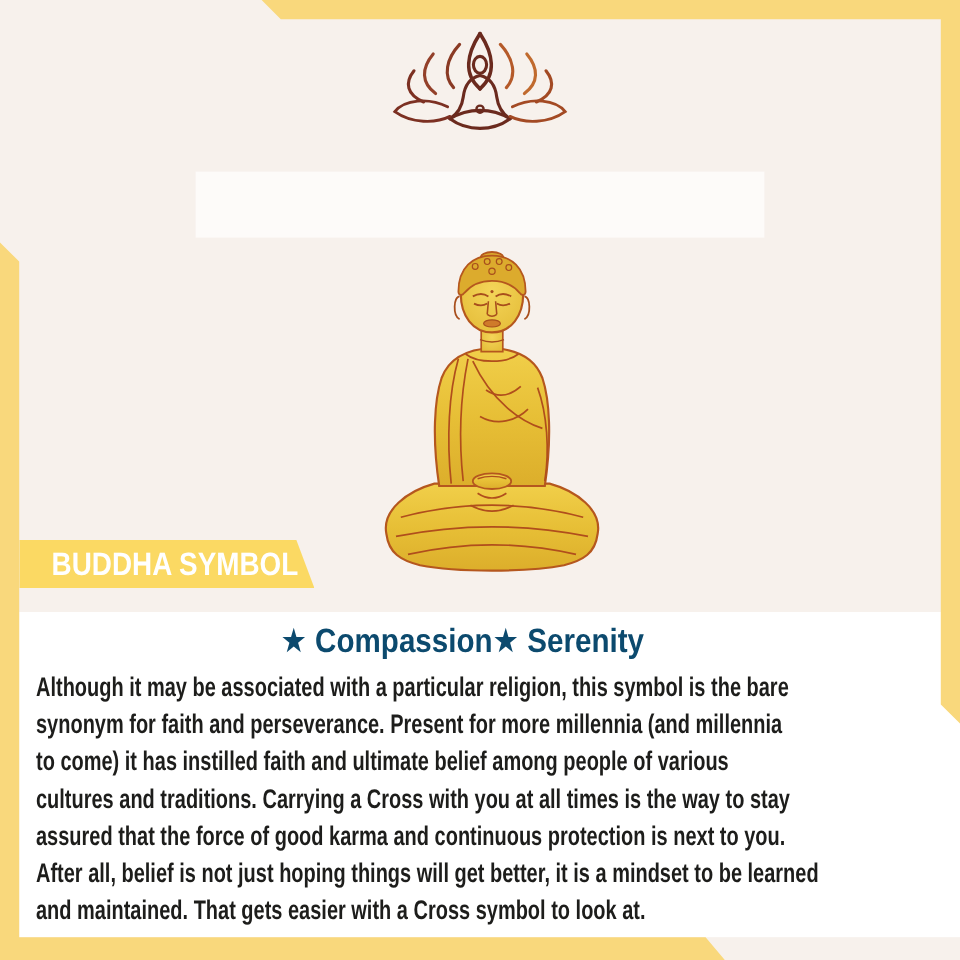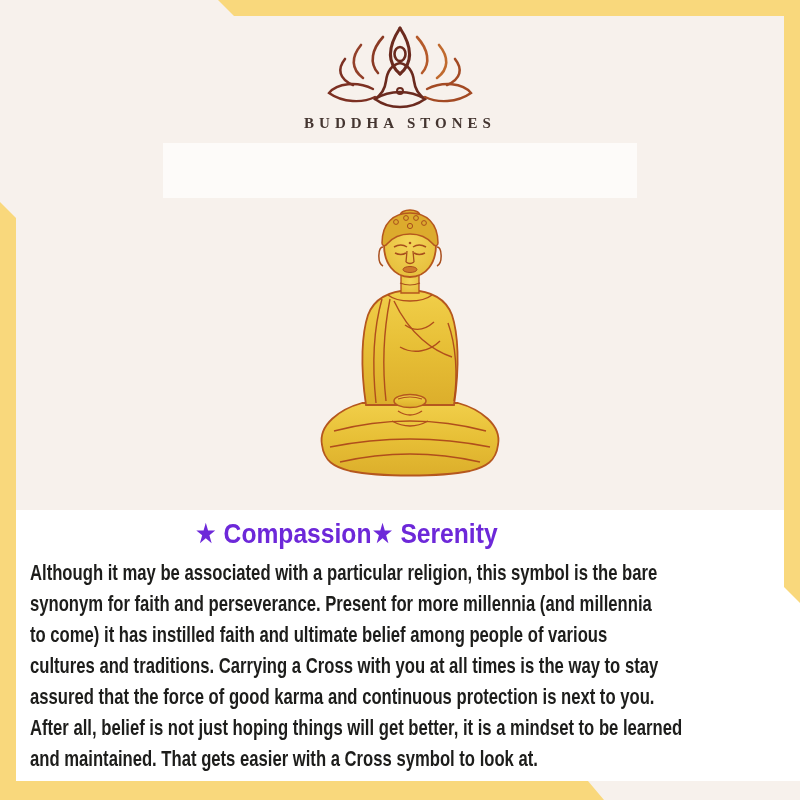--- a/index.html
+++ b/index.html
@@ -41,21 +41,21 @@
     transform:scaleX(.86);transform-origin:left center;
   }
   
   .white-panel{
     position:absolute;left:16px;top:510px;width:784px;height:271px;
     background:#ffffff;z-index:1;
   }
   .content-heading{
     position:absolute;left:0;top:513px;width:692px;height:42px;line-height:42px;
     text-align:center;z-index:3;
-    font-size:28px;font-weight:bold;color:#6d28d9;
+    font-size:28px;font-weight:bold;color:#0c4a6e;padding-left:39px;
   }
   .content-heading .squeeze{display:inline-block;transform:scaleX(.88);transform-origin:center;}
   .body-text{
     position:absolute;left:30px;top:557px;width:1040px;z-index:3;
     font-size:22.5px;font-weight:bold;color:#1d1d1b;
     transform:scaleX(.74);transform-origin:left top;
   }
   .body-line{height:31px;line-height:31px;white-space:nowrap;}
 </style>
 </head>
@@ -87,21 +87,20 @@
     <path d="M36,20 C26,32 26,44 38,53" stroke="#93402a" stroke-width="2.6"></path>
     <path d="M20,34 C12,44 14,54 28,60" stroke="#7c3022" stroke-width="2.6"></path>
     <path d="M48,64 C32,56 12,58 4,68 C18,78 38,78 50,72" stroke="#7c3022" stroke-width="2.4"></path>
 
     <path d="M92,12 C103,24 106,38 97,48" stroke="#b55a2a" stroke-width="2.6"></path>
     <path d="M114,20 C124,32 124,44 112,53" stroke="#c06a2e" stroke-width="2.6"></path>
     <path d="M130,34 C138,44 136,54 122,60" stroke="#a34a24" stroke-width="2.6"></path>
     <path d="M102,64 C118,56 138,58 146,68 C132,78 112,78 100,72" stroke="#a34a24" stroke-width="2.4"></path>
   </svg>
 
-  <div class="brand-name">BUDDHA STONES</div>
 
 
   <svg class="statue-svg" viewBox="0 0 200 276">
     <defs>
       <linearGradient id="gold" x1="0" y1="0" x2="0" y2="1">
         <stop offset="0" stop-color="#f1cf4a"></stop>
         <stop offset="0.5" stop-color="#e7bf36"></stop>
         <stop offset="1" stop-color="#dcae2b"></stop>
       </linearGradient>
       <radialGradient id="goldHead" cx="0.5" cy="0.4" r="0.9">
@@ -150,20 +149,23 @@
       <path d="M82,216 Q100,226 118,216"></path>
       <path d="M24,226 Q100,206 176,226"></path>
       <path d="M20,242 Q100,226 180,242"></path>
       <path d="M30,257 Q100,241 170,257"></path>
     </g>
 
     <ellipse cx="100" cy="196" rx="16" ry="6.5" fill="url(#gold)" stroke="#b5571e" stroke-width="1.5"></ellipse>
     <path d="M88,194 Q100,190 112,194" stroke="#b04e1c" stroke-width="1.2" fill="none"></path>
   </svg>
 
+  <div class="ribbon">
+    <span class="ribbon-label">BUDDHA SYMBOL</span>
+  </div>
 
   <div class="content-heading">
     <span class="squeeze">★ Compassion★ Serenity</span>
   </div>
 
   <div class="body-text">
     <div class="body-line">Although it may be associated with a particular religion, this symbol is the bare</div>
     <div class="body-line">synonym for faith and perseverance. Present for more millennia (and millennia</div>
     <div class="body-line">to come) it has instilled faith and ultimate belief among people of various</div>
     <div class="body-line">cultures and traditions. Carrying a Cross with you at all times is the way to stay</div>

